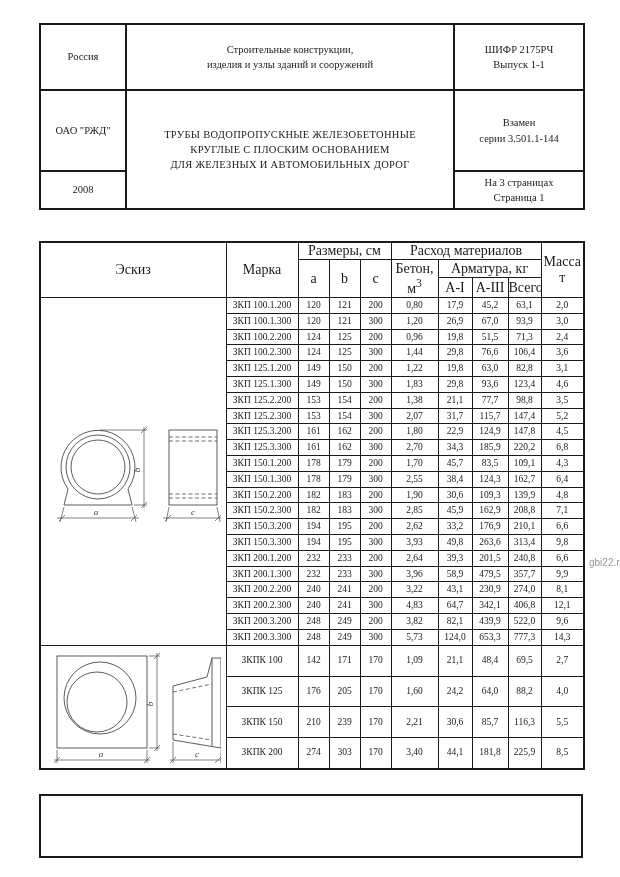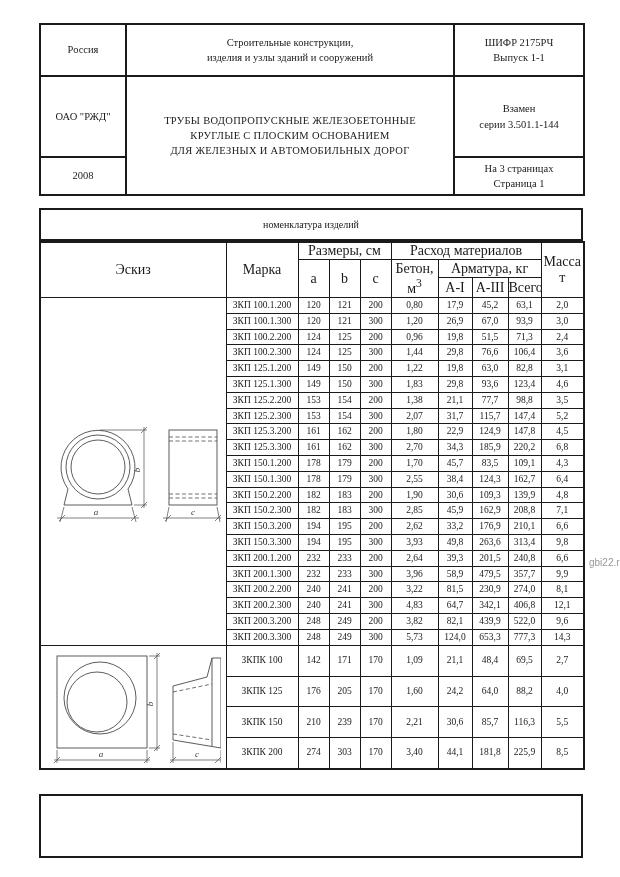--- a/index.html
+++ b/index.html
@@ -67,21 +67,21 @@
 
 <div class="page">
 
   <table class="doc-header">
     <colgroup>
         <col style="width:86px">
         <col style="width:328px">
         <col style="width:130px">
       </colgroup>
     <tbody>
-        <tr style="height:52px">
+        <tr style="height:66px">
       <td>Россия</td>
       <td class="cell-classification">
         <div>Строительные конструкции,</div>
         <div>изделия и узлы зданий и сооружений</div>
       </td>
       <td class="cell-cipher">
         <div>ШИФР 2175РЧ</div>
         <div>Выпуск 1-1</div>
       </td>
     </tr>
@@ -100,21 +100,20 @@
     <tr style="height:38px">
       <td>2008</td>
       <td class="cell-pages">
         <div>На 3 страницах</div>
         <div>Страница 1</div>
       </td>
     </tr>
   </tbody>
     </table>
 
-  <div class="nomenclature">номенклатура изделий</div>
 
   <table class="main-table">
     <colgroup>
       <col style="width:186px">
         <col style="width:72px">
       <col style="width:31px">
         <col style="width:31px">
         <col style="width:31px">
       <col style="width:47px">
         <col style="width:34px">
@@ -382,21 +381,21 @@
           <td>479,5</td>
           <td>357,7</td>
           <td>9,9</td>
         </tr>
         <tr>
           <td>ЗКП 200.2.200</td>
           <td>240</td>
           <td>241</td>
           <td>200</td>
           <td>3,22</td>
-          <td>81,5</td>
+          <td>43,1</td>
           <td>230,9</td>
           <td>274,0</td>
           <td>8,1</td>
         </tr>
         <tr>
           <td>ЗКП 200.2.300</td>
           <td>240</td>
           <td>241</td>
           <td>300</td>
           <td>4,83</td>

